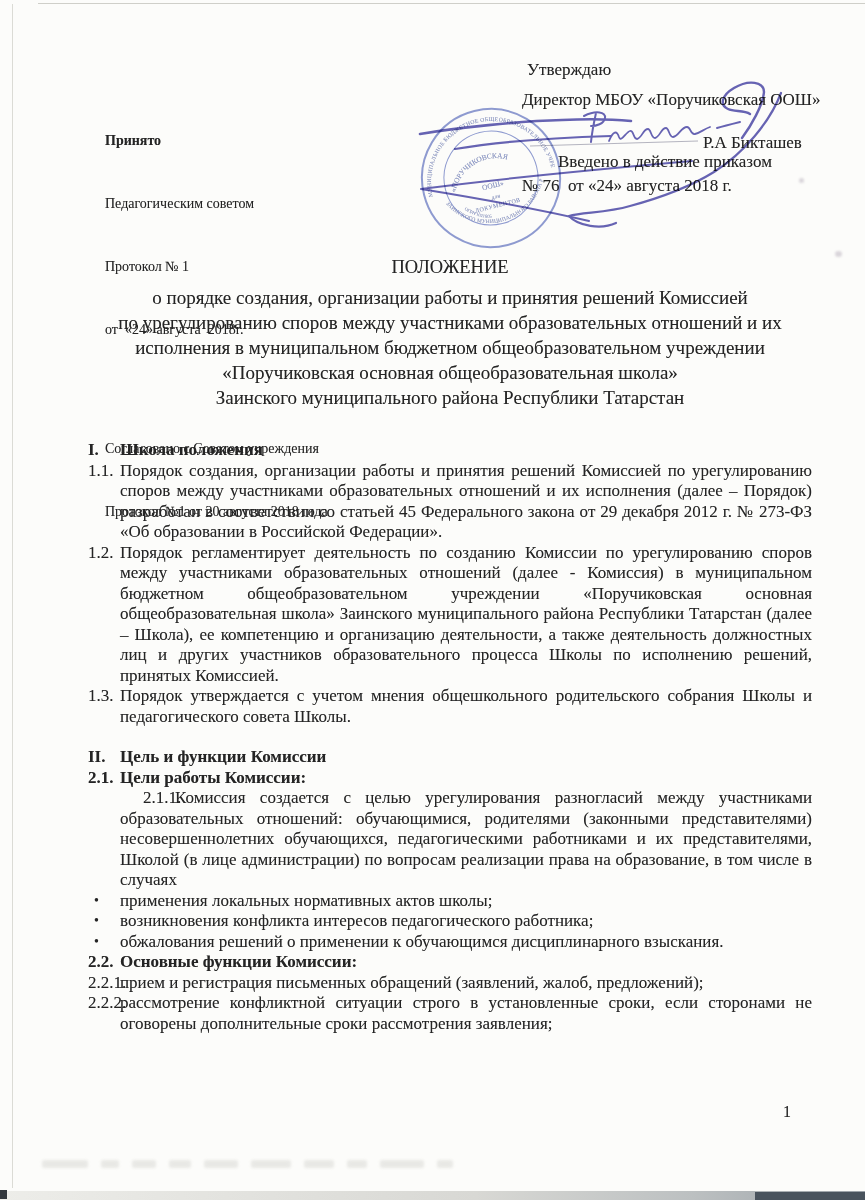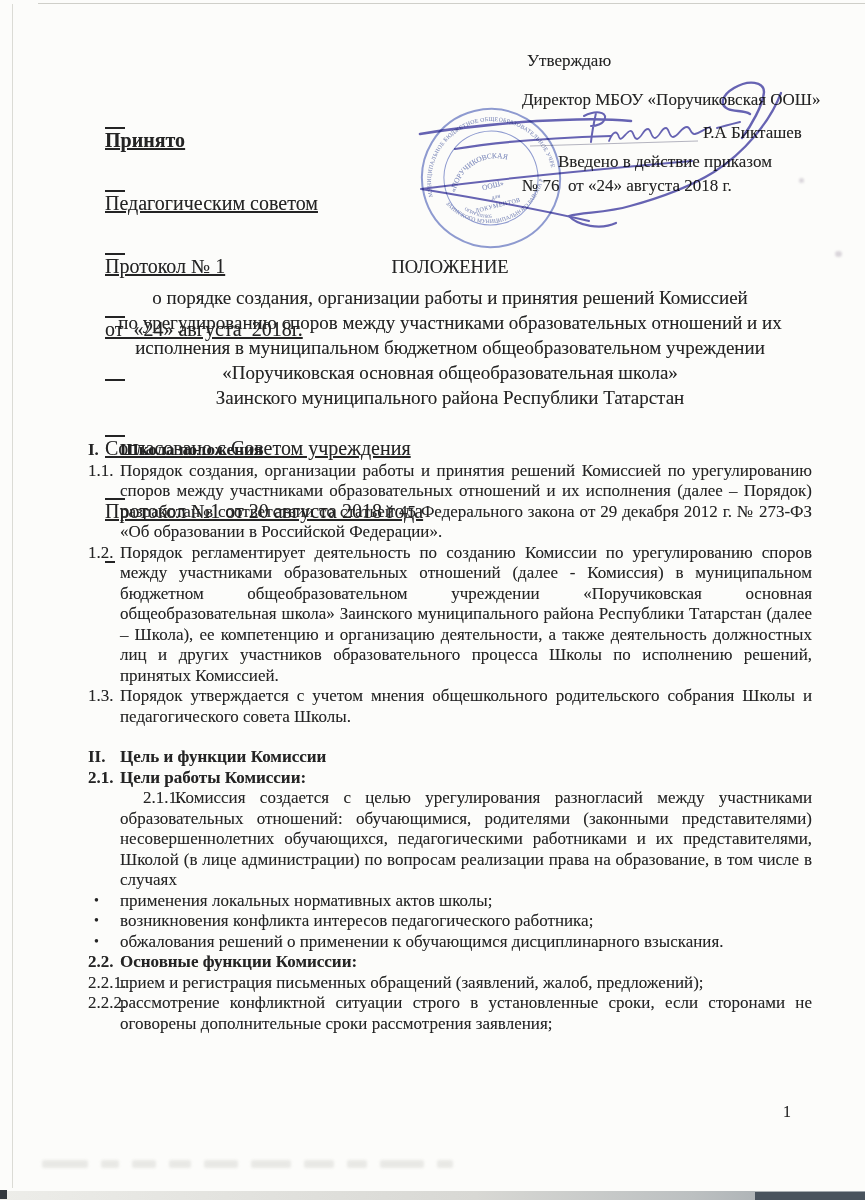--- a/index.html
+++ b/index.html
@@ -14,27 +14,27 @@
   .scan-bottom{position:absolute;left:0;bottom:0;width:865px;height:9px;
     background:linear-gradient(to right,#ededE9,#d8d8d4 55%,#bcc0c1 80%,#9aa1a7 100%);}
   .scan-bottom-dark{position:absolute;right:0;bottom:0;width:110px;height:8px;background:#49535d;}
   .scan-corner-dot{position:absolute;left:0;bottom:1px;width:7px;height:9px;background:#33383d;}
   .speck{position:absolute;border-radius:50%;background:#d9d5da;filter:blur(1px);}
   .speck.s1{left:799px;top:178px;width:5px;height:5px;}
   .speck.s2{left:835px;top:251px;width:7px;height:6px;}
   .ghost{position:absolute;left:42px;top:1160px;width:580px;height:12px;filter:blur(1.6px);opacity:.75;}
   .ghost span{display:inline-block;height:8px;background:#e2e2de;margin-right:13px;vertical-align:top;border-radius:2px;}
   
-  .hdr-left{position:absolute;left:105px;top:88px;font-size:20px;line-height:21px;white-space:pre-wrap;text-decoration:underline;}
+  .hdr-left{position:absolute;left:105px;top:88px;font-size:14px;line-height:21px;white-space:pre-wrap;}
   .hdr-left .gap{height:14px;}
   .bold{font-weight:bold;}
   .hr-line{position:absolute;font-size:17px;white-space:pre-wrap;}
-  .hr-u{left:527px;top:51px;}
+  .hr-u{left:527px;top:60px;}
   .hr-dir{left:522px;top:90px;}
-  .hr-name{left:703px;top:123px;}
+  .hr-name{left:703px;top:133px;}
   .hr-intro{left:522px;top:152px;margin-left:36px;}
   .hr-order{left:522px;top:176px;}
   
   .stamp{position:absolute;left:417px;top:104px;width:148px;height:148px;
     filter:blur(.3px);opacity:.95;mix-blend-mode:multiply;}
   .sig{position:absolute;left:400px;top:60px;width:465px;height:185px;
     filter:blur(.2px);mix-blend-mode:multiply;}
   
   .title-block{position:absolute;left:88px;top:257px;width:724px;text-align:center;font-weight:normal;}
   .title-heading{font-size:18.5px;margin-bottom:7px;}

